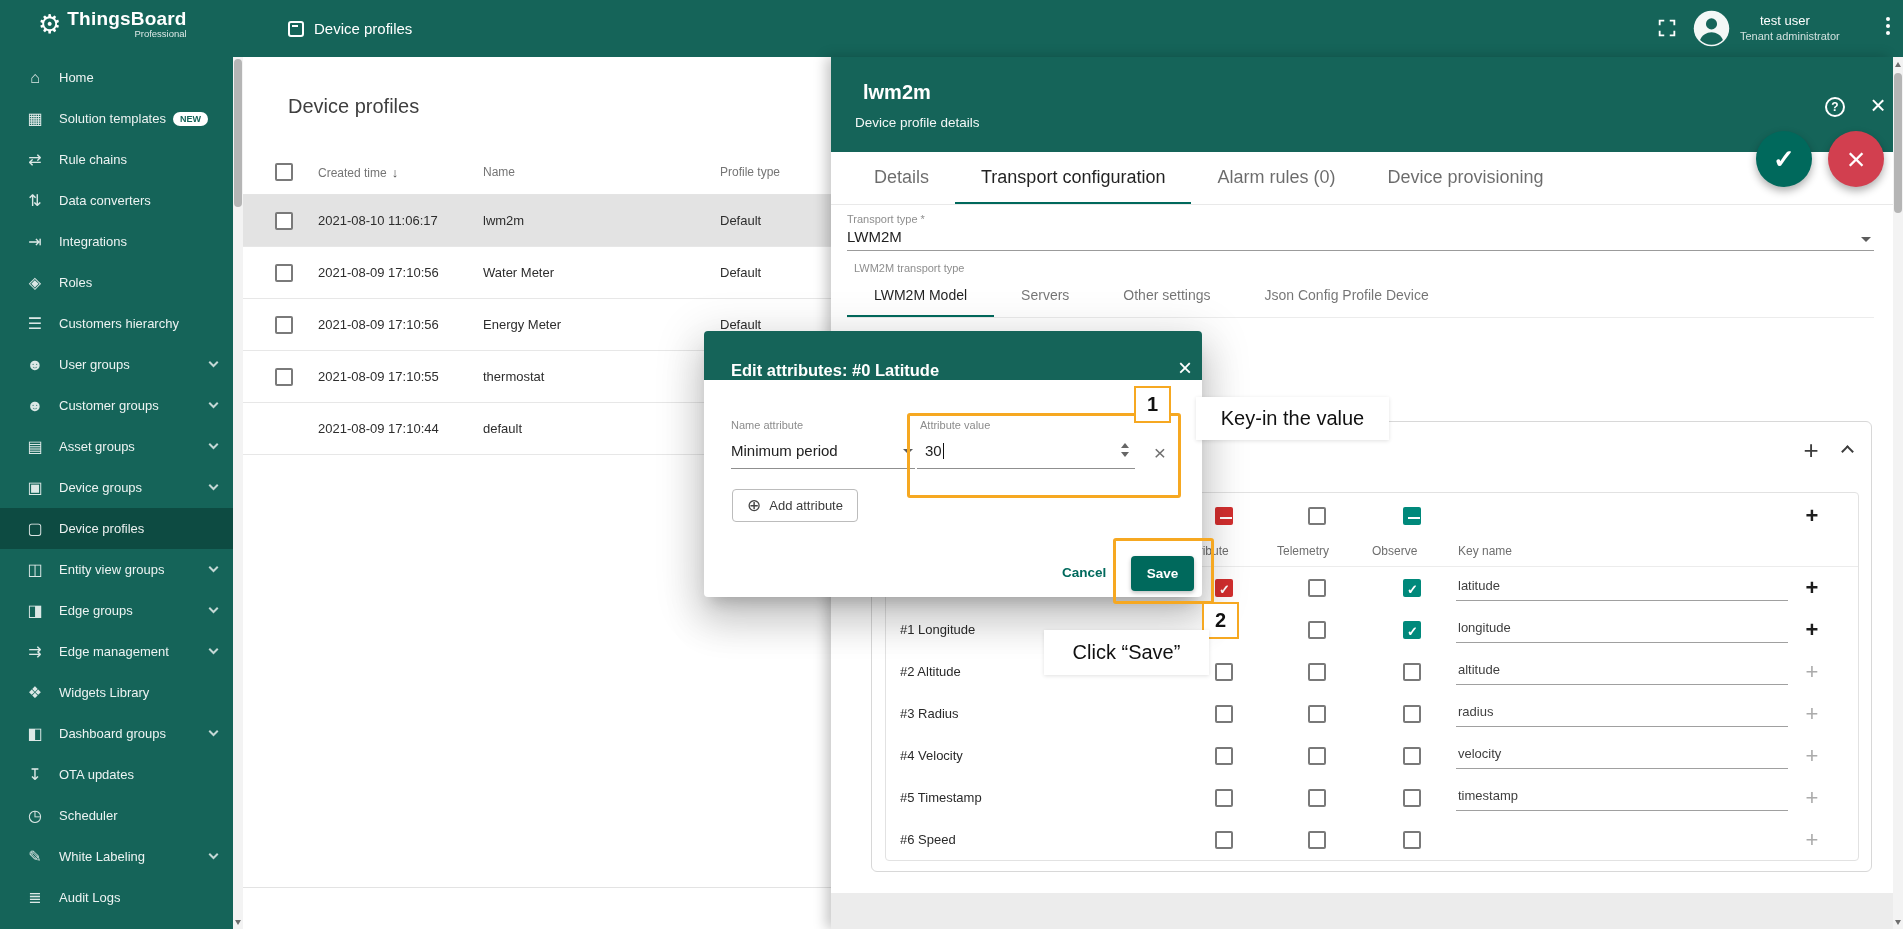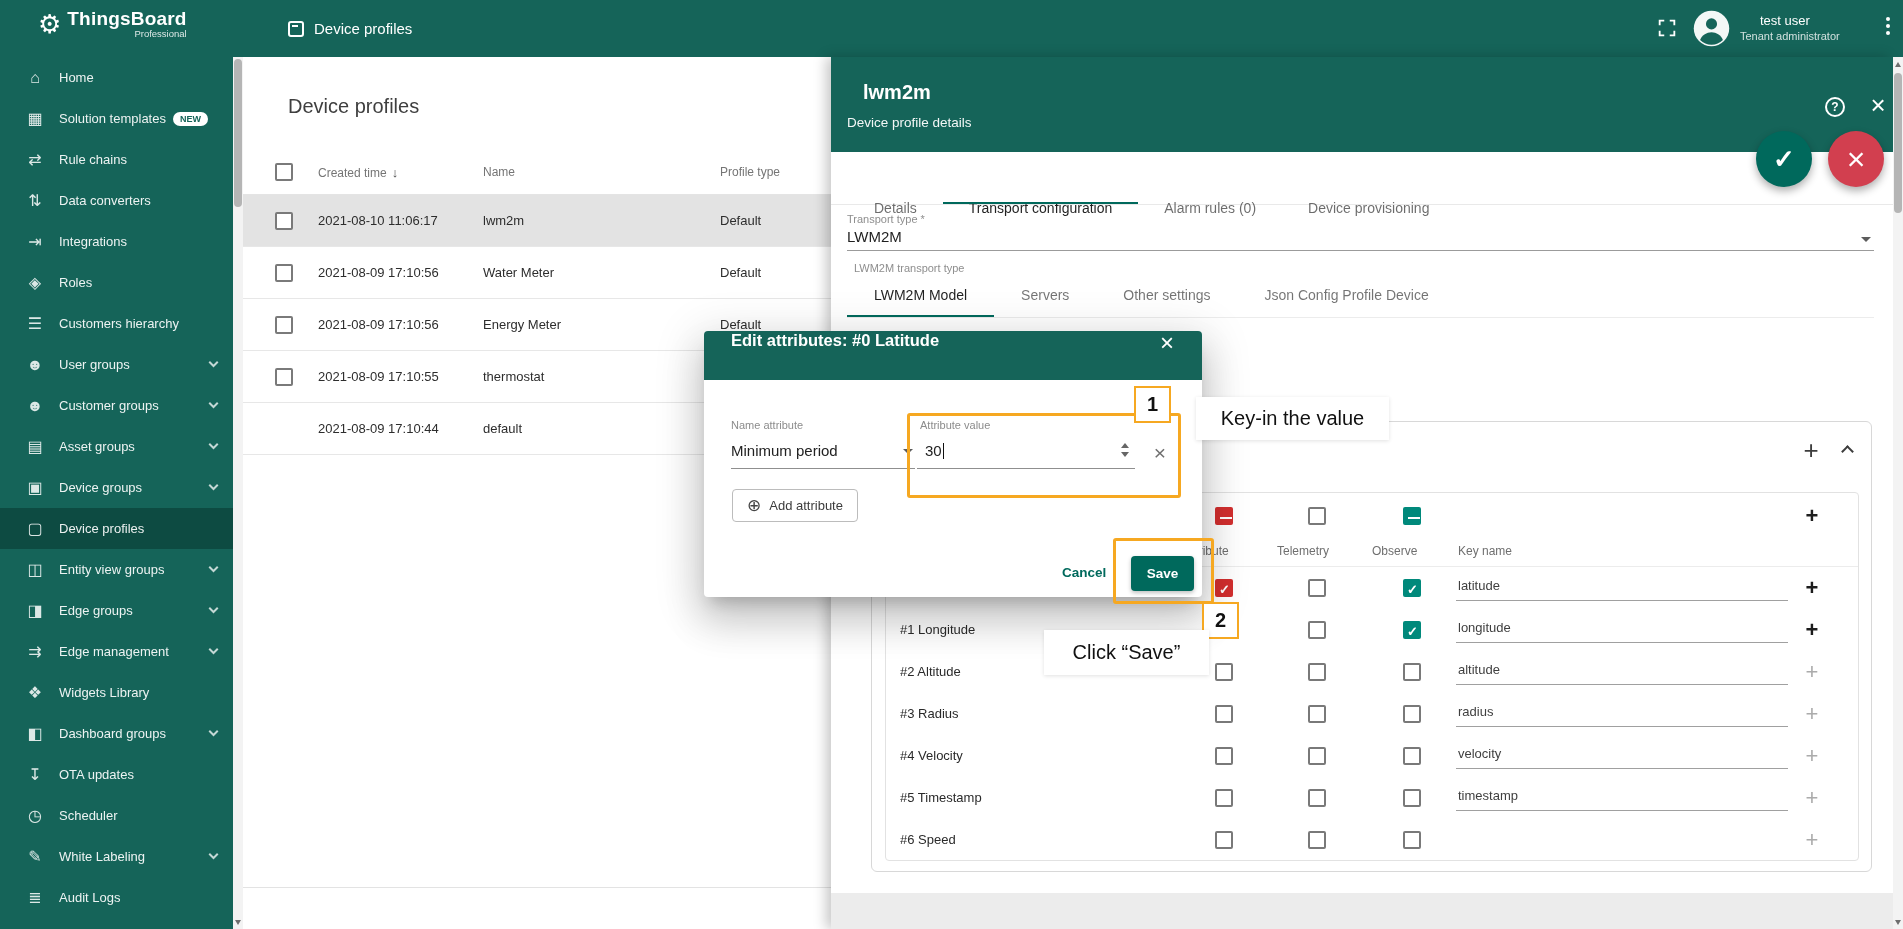--- a/index.html
+++ b/index.html
@@ -70,26 +70,26 @@
   .lt-row .lt-cbx { top:17px; }
   .lt-created { position:absolute; left:75px; line-height:52px; }
   .lt-name { position:absolute; left:240px; line-height:52px; }
   .lt-type { position:absolute; left:477px; line-height:52px; }
   .lt-bottom { position:absolute; left:0; top:830px; width:100%; height:1px; background:#e3e3e3; }
 
   
   .panel { position:absolute; left:831px; top:57px; width:1062px; bottom:0; background:#fff; z-index:25; box-shadow:-5px 0 12px rgba(0,0,0,.22); }
   .panel-head { position:absolute; left:0; top:0; width:100%; height:95px; background:var(--teal); color:#fff; }
   .panel-head .t { position:absolute; left:32px; top:24px; font-size:20px; font-weight:600; }
-  .panel-head .st { position:absolute; left:16px; top:58px; font-size:13.5px; opacity:.95; }
+  .panel-head .st { position:absolute; left:24px; top:58px; font-size:13.5px; opacity:.95; }
   .help-ic { position:absolute; left:994px; top:40px; width:20px; height:20px; border:2px solid #fff; border-radius:50%; color:#fff; font-size:12px; font-weight:bold; text-align:center; line-height:16px; cursor:pointer; }
   .panel-close { position:absolute; left:1034px; top:34px; width:26px; font-size:26px; color:#fff; text-align:center; cursor:pointer; line-height:28px; }
 
   .ptabs { position:absolute; left:0; top:95px; width:100%; height:53px; display:flex; padding-left:17px; border-bottom:1px solid #e9e9e9; background:#fff; }
-  .ptab { padding:0 26px; line-height:51px; font-size:14px; font-weight:500; color:rgba(0,0,0,.58); cursor:pointer; position:relative; white-space:nowrap;margin-top:31px; }
+  .ptab { padding:0 26px; line-height:51px; font-size:18px; font-weight:500; color:rgba(0,0,0,.58); cursor:pointer; position:relative; white-space:nowrap; }
   .ptab.active { color:rgba(0,0,0,.87); }
   .ptab.active::after { content:""; position:absolute; left:0; right:0; bottom:0; height:2px; background:var(--accent); }
 
   .fab { position:absolute; width:56px; height:56px; border-radius:50%; display:flex; align-items:center; justify-content:center; color:#fff; box-shadow:0 4px 9px rgba(0,0,0,.32); cursor:pointer; z-index:30; }
   .fab-check { left:925px; top:74px; background:var(--accent); font-size:26px; font-weight:bold; }
   .fab-x { left:997px; top:74px; background:var(--red); font-size:32px; font-weight:400; }
 
   .fld-label { position:absolute; font-size:11px; color:#8e8e8e; }
   .transport-label { left:16px; top:156px; }
   .transport-value { position:absolute; left:16px; top:171px; font-size:15px; color:#1f1f1f; }
@@ -133,21 +133,21 @@
   .cb.ind::after { content:""; position:absolute; left:3px; top:8px; width:12px; height:2px; background:#fff; }
   .key { position:absolute; left:570px; top:4px; width:332px; height:30px; line-height:30px; border-bottom:1px solid #a0a0a0; color:#3f3f3f; padding-left:2px; cursor:text; }
   .row-plus { position:absolute; left:912px; width:28px; text-align:center; font-size:22px; color:#ababab; line-height:42px; cursor:pointer; }
   .res-row.enabled .row-plus { color:#1c1c1c; font-weight:bold; }
 
   .panel-foot { position:absolute; left:0; top:836px; bottom:0; width:100%; background:#ececec; }
 
   
   .dialog { position:absolute; left:704px; top:331px; width:498px; height:266px; background:#fff; border-radius:4px; z-index:50;
             box-shadow:0 11px 15px -7px rgba(0,0,0,.2), 0 24px 38px 3px rgba(0,0,0,.14), 0 9px 46px 8px rgba(0,0,0,.12); }
-  .dlg-head { height:49px; background:var(--teal); border-radius:4px 4px 0 0; display:flex; align-items:flex-start; padding:0 28px 0 27px; color:#fff; }
+  .dlg-head { height:49px; background:var(--teal); border-radius:4px 4px 0 0; display:flex; align-items:flex-end; padding:0 10px 0 27px; color:#fff; }
   .dlg-title { flex:1; font-size:16.5px; font-weight:bold; }
   .dlg-close { font-size:24px; line-height:24px; cursor:pointer; color:#fff; }
   .dlg-lbl { position:absolute; font-size:11px; color:#8c8c8c; }
   .dlg-lbl-name { left:27px; top:88px; }
   .dlg-lbl-val { left:216px; top:88px; }
   .dlg-select { position:absolute; left:27px; top:104px; width:184px; height:34px; border-bottom:1px solid #8f8f8f; cursor:pointer; }
   .dlg-select .v { font-size:15px; line-height:32px; color:#222; }
   .dlg-select .sel-caret { right:2px; top:14px; left:auto; }
   .dlg-input { position:absolute; left:213px; top:104px; width:218px; height:34px; border-bottom:1px solid #8f8f8f; cursor:text; }
   .dlg-input .v { font-size:15px; line-height:32px; color:#222; padding-left:8px; display:inline-block; }

